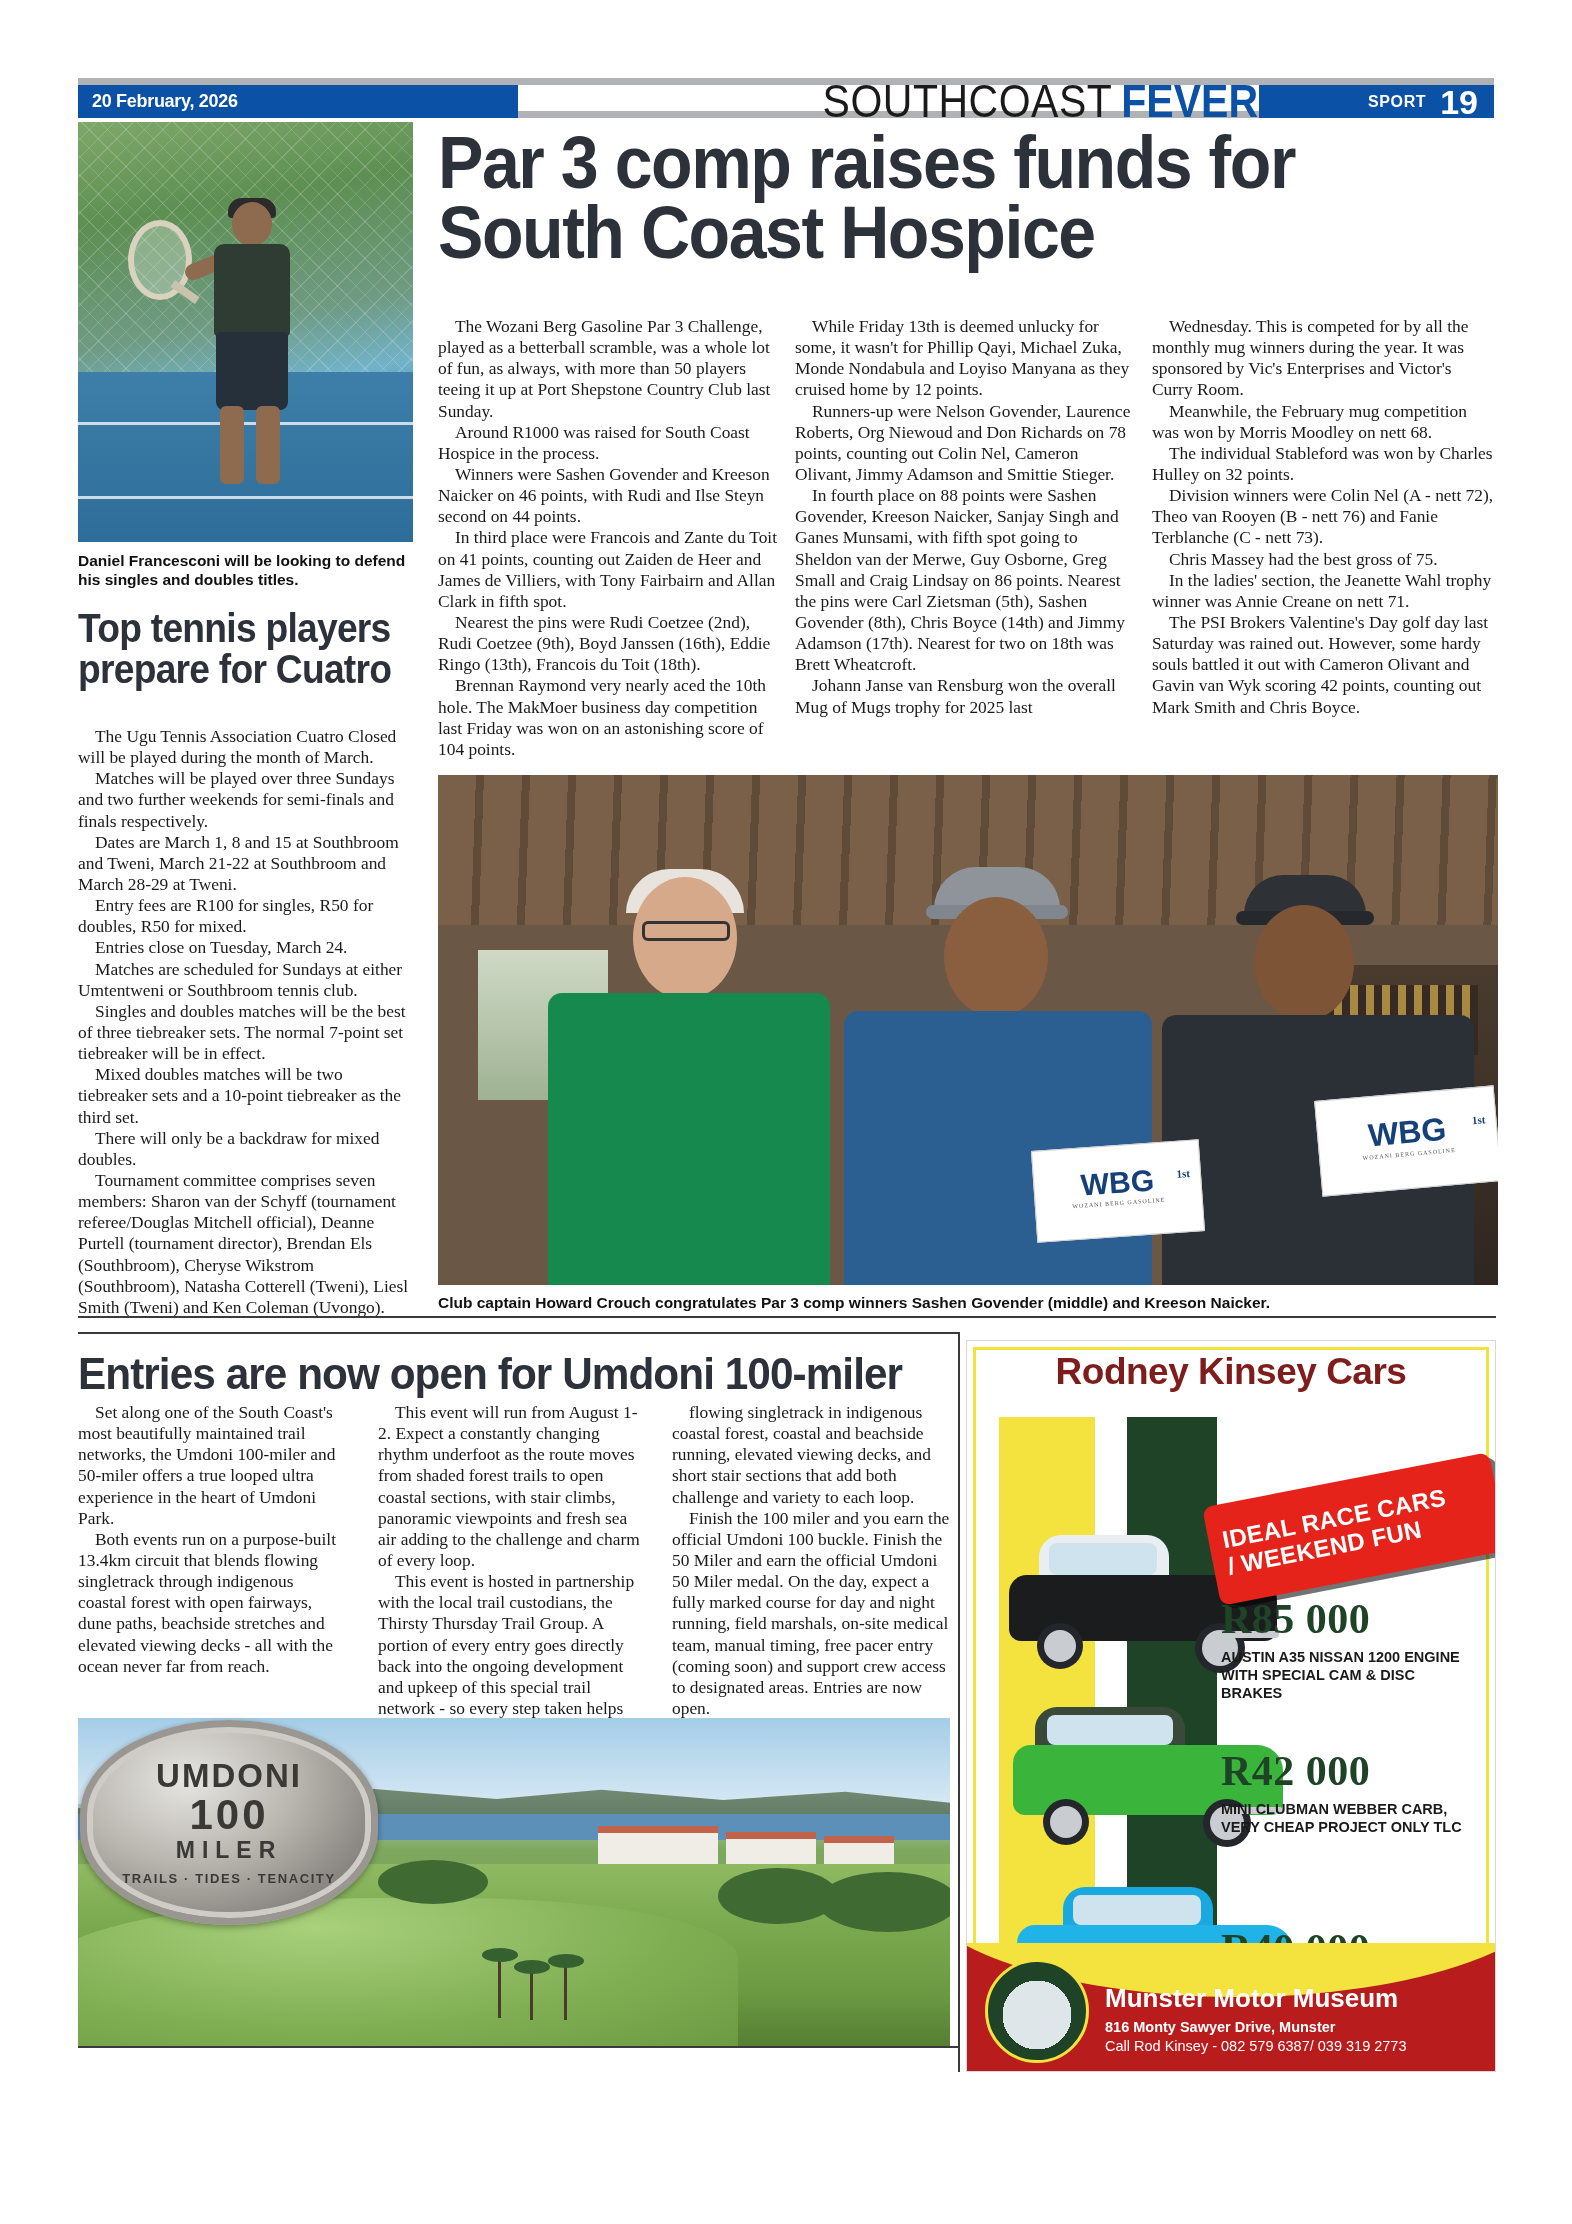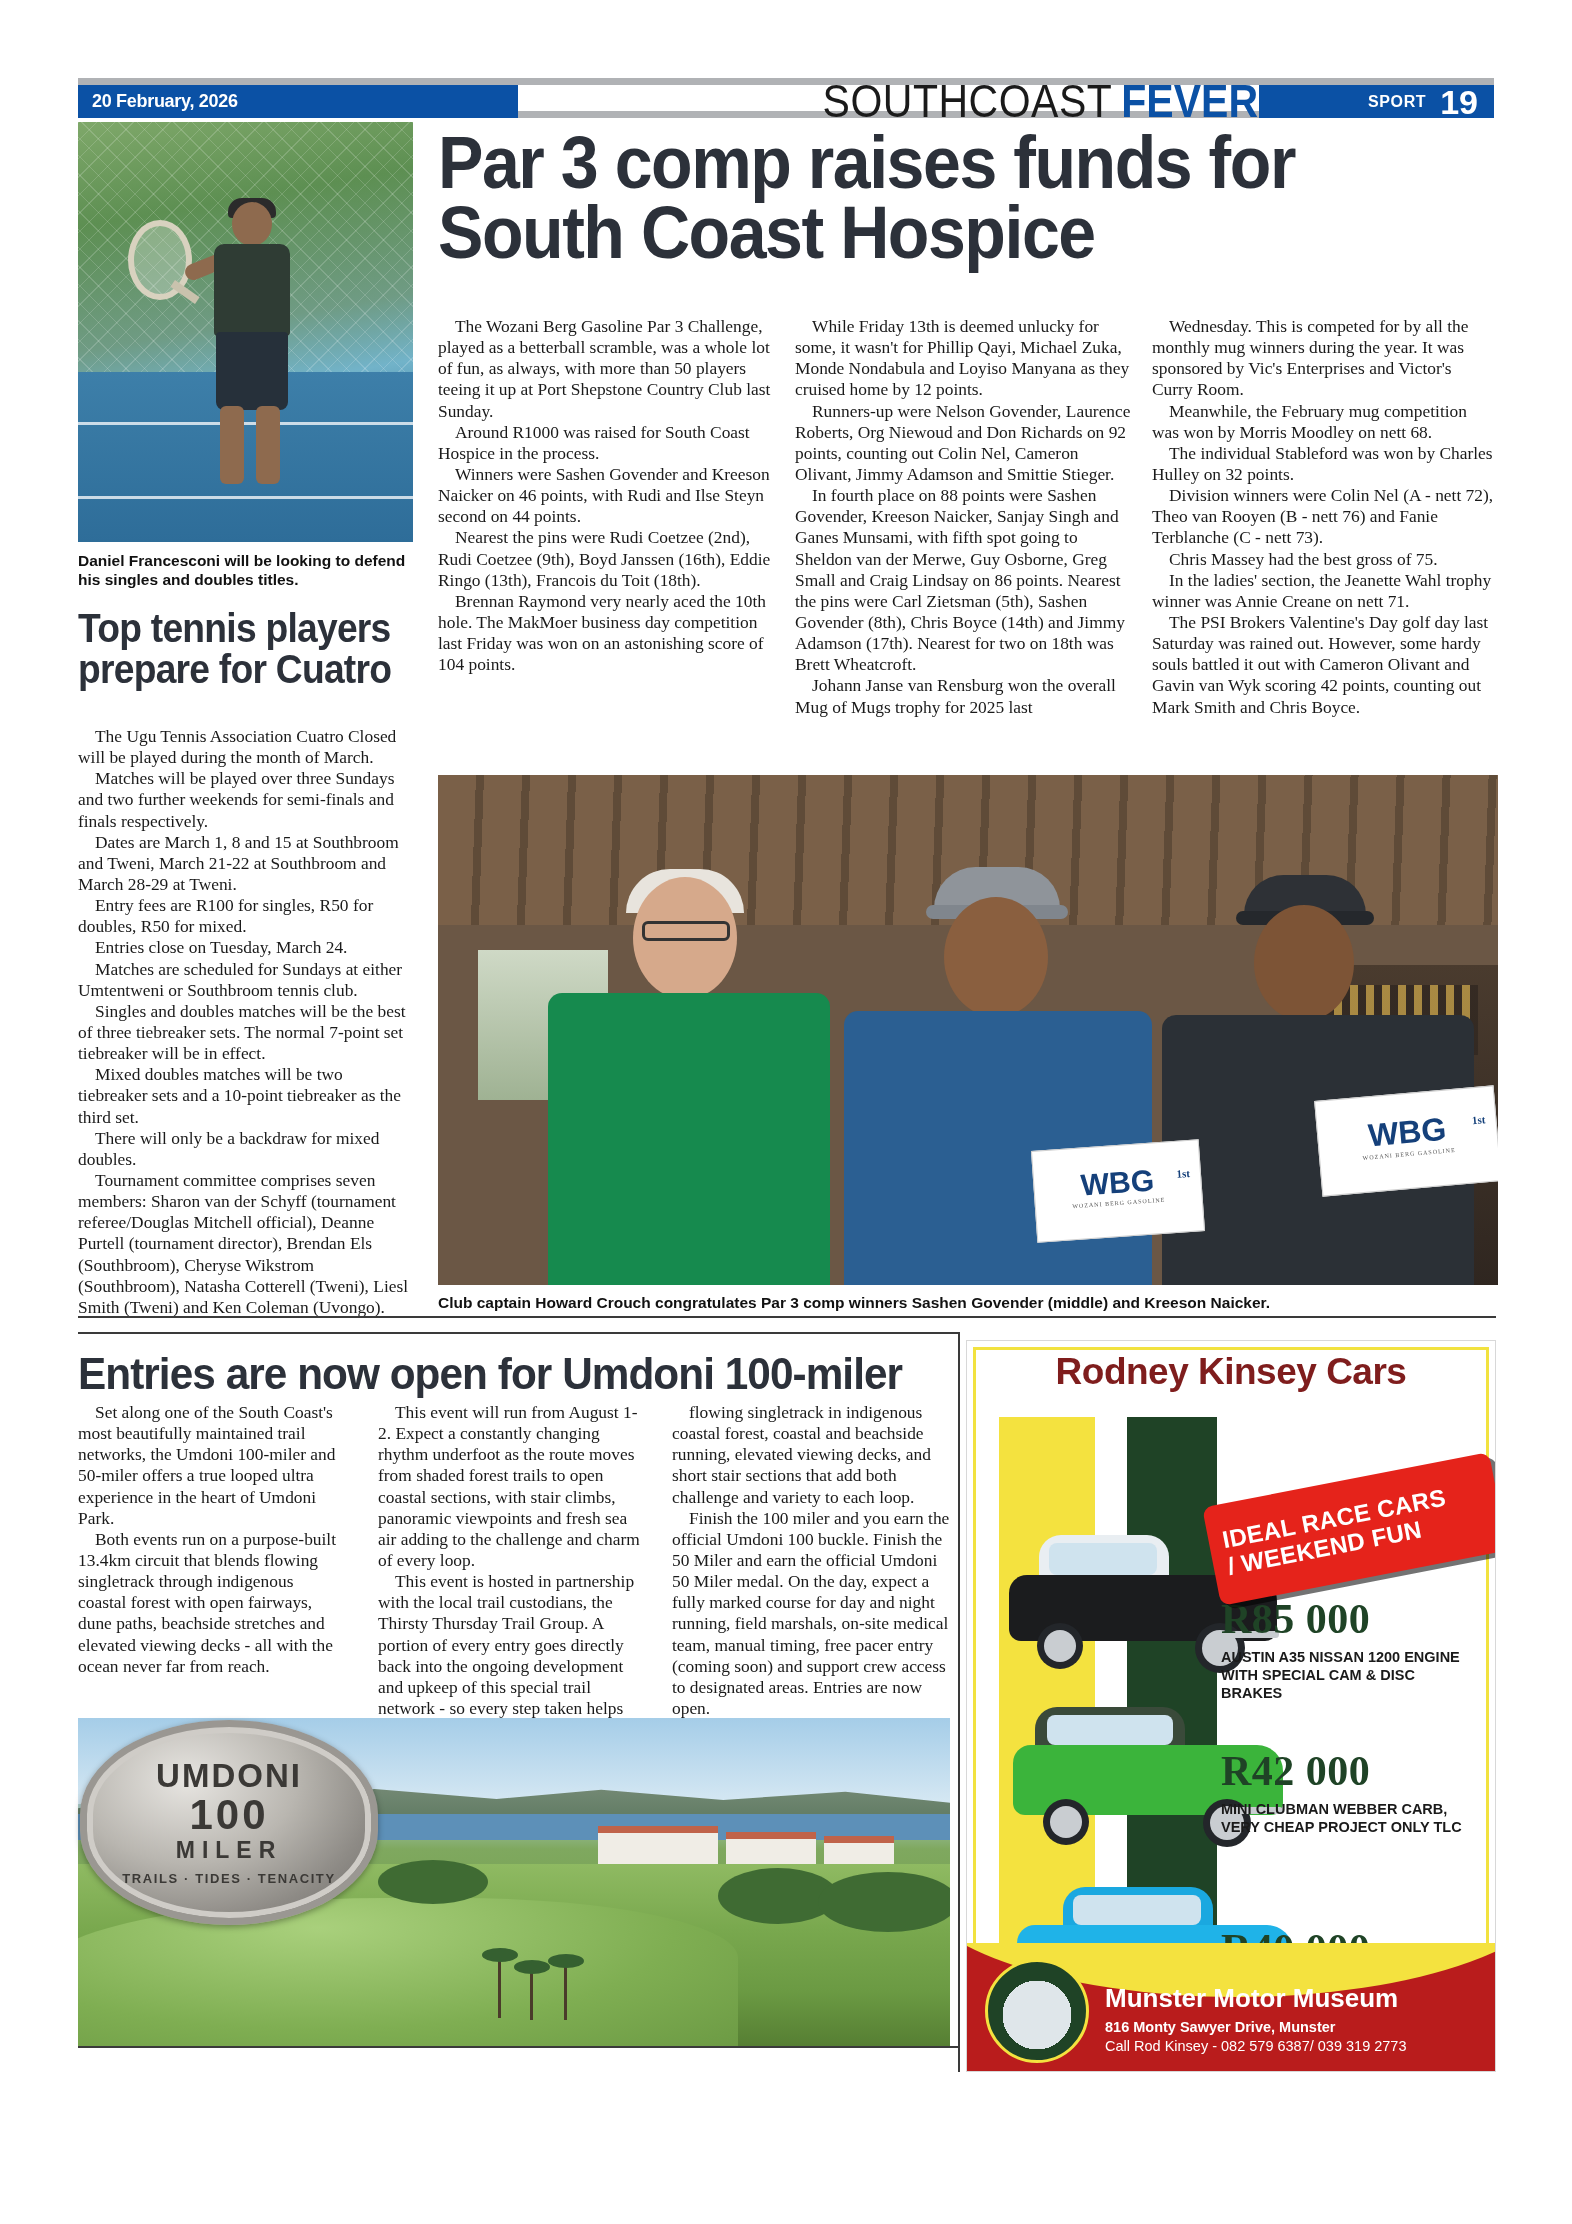--- a/index.html
+++ b/index.html
@@ -359,26 +359,27 @@
       <p>Singles and doubles matches will be the best of three tiebreaker sets. The normal 7-point set tiebreaker will be in effect.</p>
       <p>Mixed doubles matches will be two tiebreaker sets and a 10-point tiebreaker as the third set.</p>
       <p>There will only be a backdraw for mixed doubles.</p>
       <p>Tournament committee comprises seven members: Sharon van der Schyff (tournament referee/Douglas Mitchell official), Deanne Purtell (tournament director), Brendan Els (Southbroom), Cheryse Wikstrom (Southbroom), Natasha Cotterell (Tweni), Liesl Smith (Tweni) and Ken Coleman (Uvongo).</p>
     </div>
 
   <div class="golf-col" id="golfc1">
       <p>The Wozani Berg Gasoline Par 3 Challenge, played as a betterball scramble, was a whole lot of fun, as always, with more than 50 players teeing it up at Port Shepstone Country Club last Sunday.</p>
       <p>Around R1000 was raised for South Coast Hospice in the process.</p>
       <p>Winners were Sashen Govender and Kreeson Naicker on 46 points, with Rudi and Ilse Steyn second on 44 points.</p>
+      <p>In third place were Francois and Zante du Toit on 41 points, counting out Zaiden de Heer and James de Villiers, with Tony Fairbairn and Allan Clark in fifth spot.</p>
       <p>Nearest the pins were Rudi Coetzee (2nd), Rudi Coetzee (9th), Boyd Janssen (16th), Eddie Ringo (13th), Francois du Toit (18th).</p>
       <p>Brennan Raymond very nearly aced the 10th hole. The MakMoer business day competition last Friday was won on an astonishing score of 104 points.</p>
     </div>
   <div class="golf-col" id="golfc2">
       <p>While Friday 13th is deemed unlucky for some, it wasn't for Phillip Qayi, Michael Zuka, Monde Nondabula and Loyiso Manyana as they cruised home by 12 points.</p>
-      <p>Runners-up were Nelson Govender, Laurence Roberts, Org Niewoud and Don Richards on 92 points, counting out Colin Nel, Cameron Olivant, Jimmy Adamson and Smittie Stieger.</p>
+      <p>Runners-up were Nelson Govender, Laurence Roberts, Org Niewoud and Don Richards on 78 points, counting out Colin Nel, Cameron Olivant, Jimmy Adamson and Smittie Stieger.</p>
       <p>In fourth place on 88 points were Sashen Govender, Kreeson Naicker, Sanjay Singh and Ganes Munsami, with fifth spot going to Sheldon van der Merwe, Guy Osborne, Greg Small and Craig Lindsay on 86 points. Nearest the pins were Carl Zietsman (5th), Sashen Govender (8th), Chris Boyce (14th) and Jimmy Adamson (17th). Nearest for two on 18th was Brett Wheatcroft.</p>
       <p>Johann Janse van Rensburg won the overall Mug of Mugs trophy for 2025 last</p>
     </div>
   <div class="golf-col" id="golfc3">
       <p>Wednesday. This is competed for by all the monthly mug winners during the year. It was sponsored by Vic's Enterprises and Victor's Curry Room.</p>
       <p>Meanwhile, the February mug competition was won by Morris Moodley on nett 68.</p>
       <p>The individual Stableford was won by Charles Hulley on 32 points.</p>
       <p>Division winners were Colin Nel (A - nett 72), Theo van Rooyen (B - nett 76) and Fanie Terblanche (C - nett 73).</p>
       <p>Chris Massey had the best gross of 75.</p>
       <p>In the ladies' section, the Jeanette Wahl trophy winner was Annie Creane on nett 71.</p>

